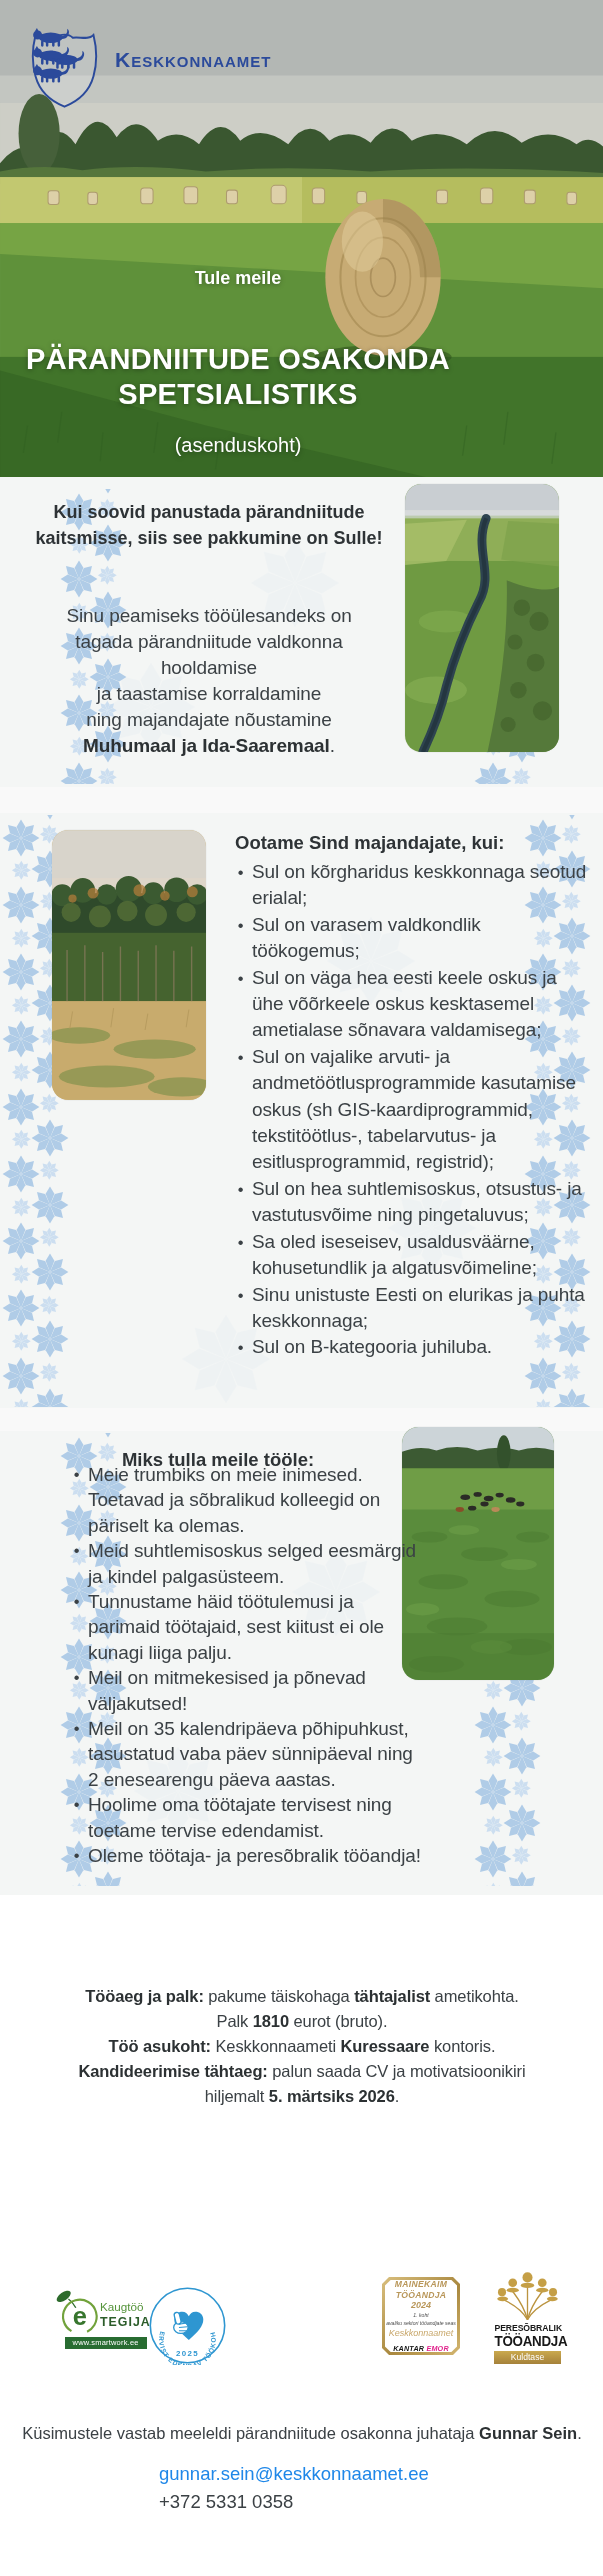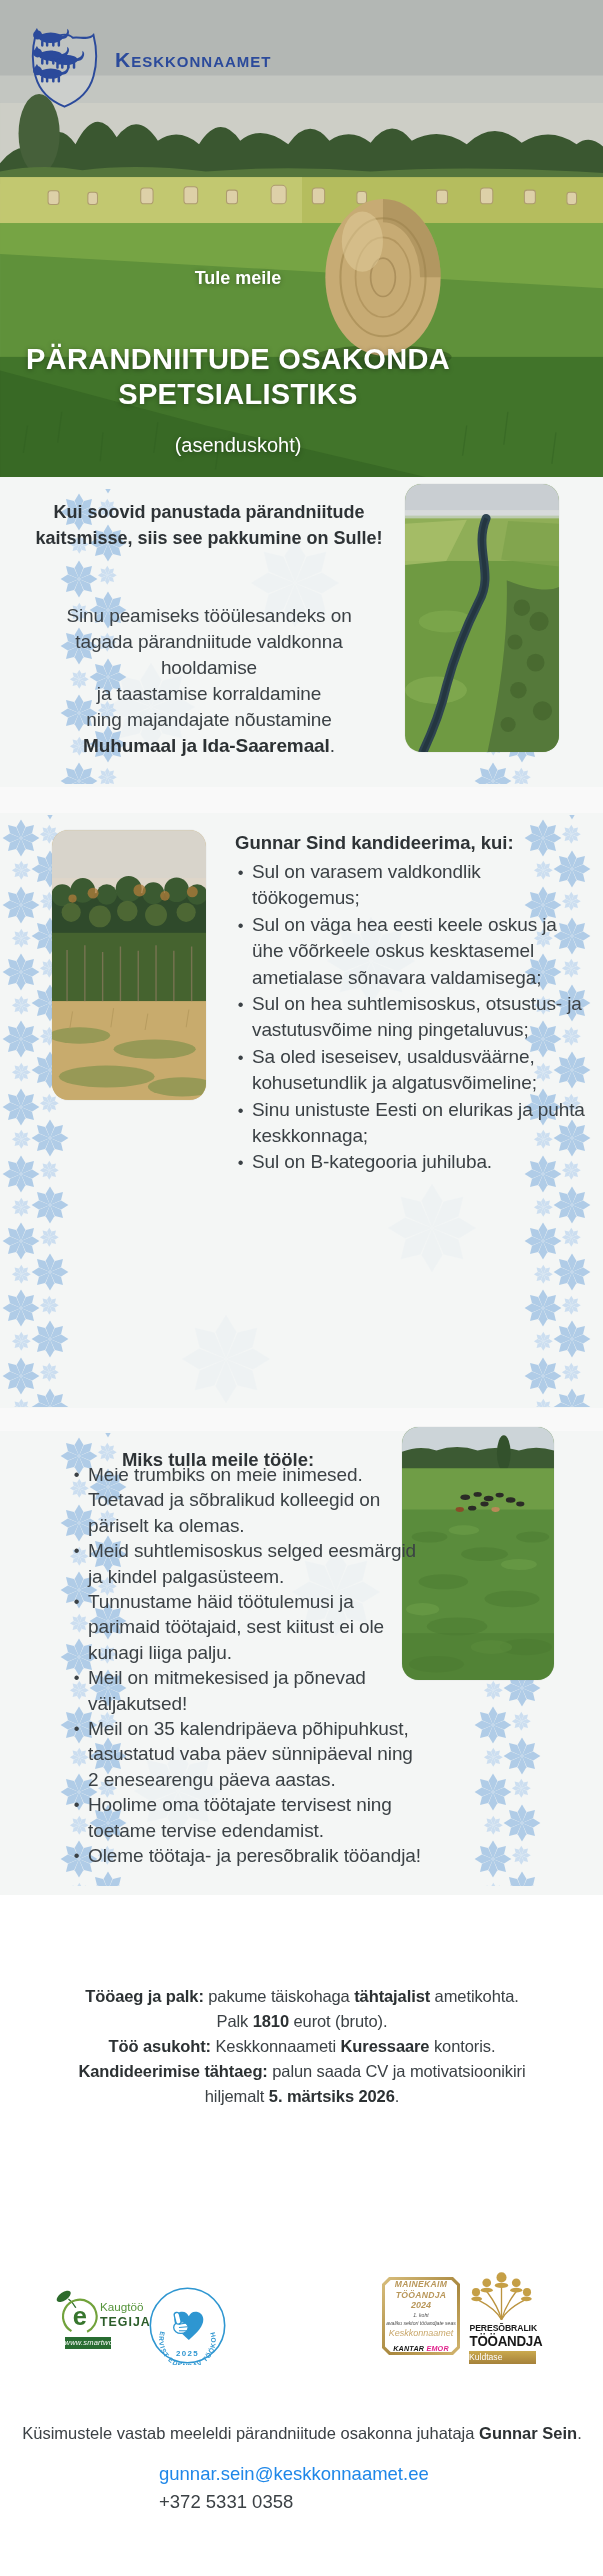--- a/index.html
+++ b/index.html
@@ -46,36 +46,36 @@
   .slogan{left:0;top:2163px;width:604px;text-align:center;font-size:20.6px;font-weight:700;color:#1767c2;}
   .contact-line{left:0;top:2424px;width:604px;text-align:center;font-size:16.5px;}
   .contact-email{left:159px;top:2463px;font-size:18.5px;color:#1f87e8;text-decoration:none;}
   .contact-phone{left:159px;top:2491px;font-size:18.5px;}
   
   .badges{position:absolute;left:0;top:2258px;width:604px;height:117px;z-index:2;}
   .bk{position:absolute;left:55px;top:31px;width:86px;height:65px;}
   .bk .kt-mark{position:absolute;left:0;top:0;width:47px;height:47px;}
   .kt-line1{position:absolute;left:45px;top:11px;font-size:11.7px;color:#55943b;}
   .kt-line2{position:absolute;left:45px;top:26px;font-size:12.4px;font-weight:700;color:#2c5d2a;letter-spacing:1px;}
-  .kt-bar{position:absolute;left:9.6px;top:48px;width:46px;height:11.7px;background:#286c31;color:#fff;
-          font-size:7.5px;line-height:11.7px;text-align:center;letter-spacing:0.2px;font-style:italic;}
+  .kt-bar{position:absolute;left:9.6px;top:48px;width:82px;height:11.7px;background:#286c31;color:#fff;
+          font-size:7.5px;line-height:11.7px;text-align:center;letter-spacing:0.2px;}
   .stamp{position:absolute;left:148px;top:28px;width:79px;height:79px;}
   .mk{position:absolute;left:382px;top:19px;width:78px;height:78px;
       background:linear-gradient(135deg,#d9bf7e,#a9883f 55%,#d3b670);
       clip-path:polygon(9% 0,91% 0,100% 9%,100% 91%,91% 100%,9% 100%,0 91%,0 9%);}
   .mk-in{position:absolute;left:2.7px;top:2.7px;right:2.7px;bottom:2.7px;background:#ffffff;
       clip-path:polygon(8.5% 0,91.5% 0,100% 8.5%,100% 91.5%,91.5% 100%,8.5% 100%,0 91.5%,0 8.5%);
       display:flex;flex-direction:column;align-items:center;justify-content:center;text-align:center;font-style:italic;}
   .mk1{font-size:8.6px;font-weight:700;color:#b9975a;letter-spacing:0.3px;line-height:10.3px;}
   .mk2{font-size:9px;font-weight:700;color:#b9975a;line-height:11px;}
   .mk3{font-size:5.1px;color:#4a4a4a;line-height:6.5px;margin-top:1.4px;}
   .mk4{font-size:9px;color:#c8a76b;line-height:11px;margin-top:1.4px;}
   .mk5{margin-top:4.8px;font-size:7.2px;font-weight:800;color:#141414;letter-spacing:0.2px;}
   .mk5 .emor{color:#e0218a;font-weight:700;}
-  .pf{position:absolute;left:467px;top:12.4px;width:71px;height:96px;}
+  .pf{position:absolute;left:492px;top:12.4px;width:71px;height:96px;text-align:center;}
   .pf-icon{width:69px;height:51px;}
   .pf1{font-size:9.3px;font-weight:800;color:#181818;transform:scaleX(.93);letter-spacing:-0.1px;line-height:10.3px;}
   .pf2{font-size:14.4px;font-weight:800;color:#181818;transform:scaleX(.93);letter-spacing:-0.3px;line-height:15px;}
   .pf-bar{margin:2.1px auto 0;width:67px;height:13px;background:linear-gradient(#caa94e,#a5813a);
           color:#fff;font-size:8.6px;line-height:13px;}
 </style>
 </head>
 <body>
 
 <svg width="0" height="0" style="position:absolute" aria-hidden="true">
@@ -811,24 +811,26 @@
       </g>
       <g stroke="#b3985c" stroke-width="1.5" opacity=".8">
         <line x1="30" y1="265" x2="26" y2="290"></line>
           <line x1="90" y1="260" x2="86" y2="288"></line>
         <line x1="140" y1="268" x2="136" y2="292"></line>
           <line x1="200" y1="262" x2="196" y2="288"></line>
       </g>
     </svg>
   </div>
 
-  <div class="tcol list-heading req-heading abs">Gunnar Sind kandideerima, kui:</div>
+  <div class="tcol list-heading req-heading abs">Ootame Sind majandajate, kui:</div>
   <ul class="tcol blist req-list abs">
+      <li>Sul on kõrgharidus keskkonnaga seotud erialal;</li>
       <li>Sul on varasem valdkondlik töökogemus;</li>
       <li>Sul on väga hea eesti keele oskus ja ühe võõrkeele oskus kesktasemel ametialase sõnavara valdamisega;</li>
+      <li>Sul on vajalike arvuti- ja andmetöötlusprogrammide kasutamise oskus (sh GIS-kaardiprogrammid, tekstitöötlus-, tabelarvutus- ja esitlusprogrammid, registrid);</li>
       <li>Sul on hea suhtlemisoskus, otsustus- ja vastutusvõime ning pingetaluvus;</li>
       <li>Sa oled iseseisev, usaldusväärne, kohusetundlik ja algatusvõimeline;</li>
       <li>Sinu unistuste Eesti on elurikas ja puhta keskkonnaga;</li>
       <li>Sul on B-kategooria juhiluba.</li>
     </ul>
 
   <div class="tcol list-heading perks-heading abs">Miks tulla meile tööle:</div>
 
   <div class="photo" style="left:402px;top:1427px;width:152px;height:253px;">
     <svg width="152" height="253" viewBox="0 0 221 368">

